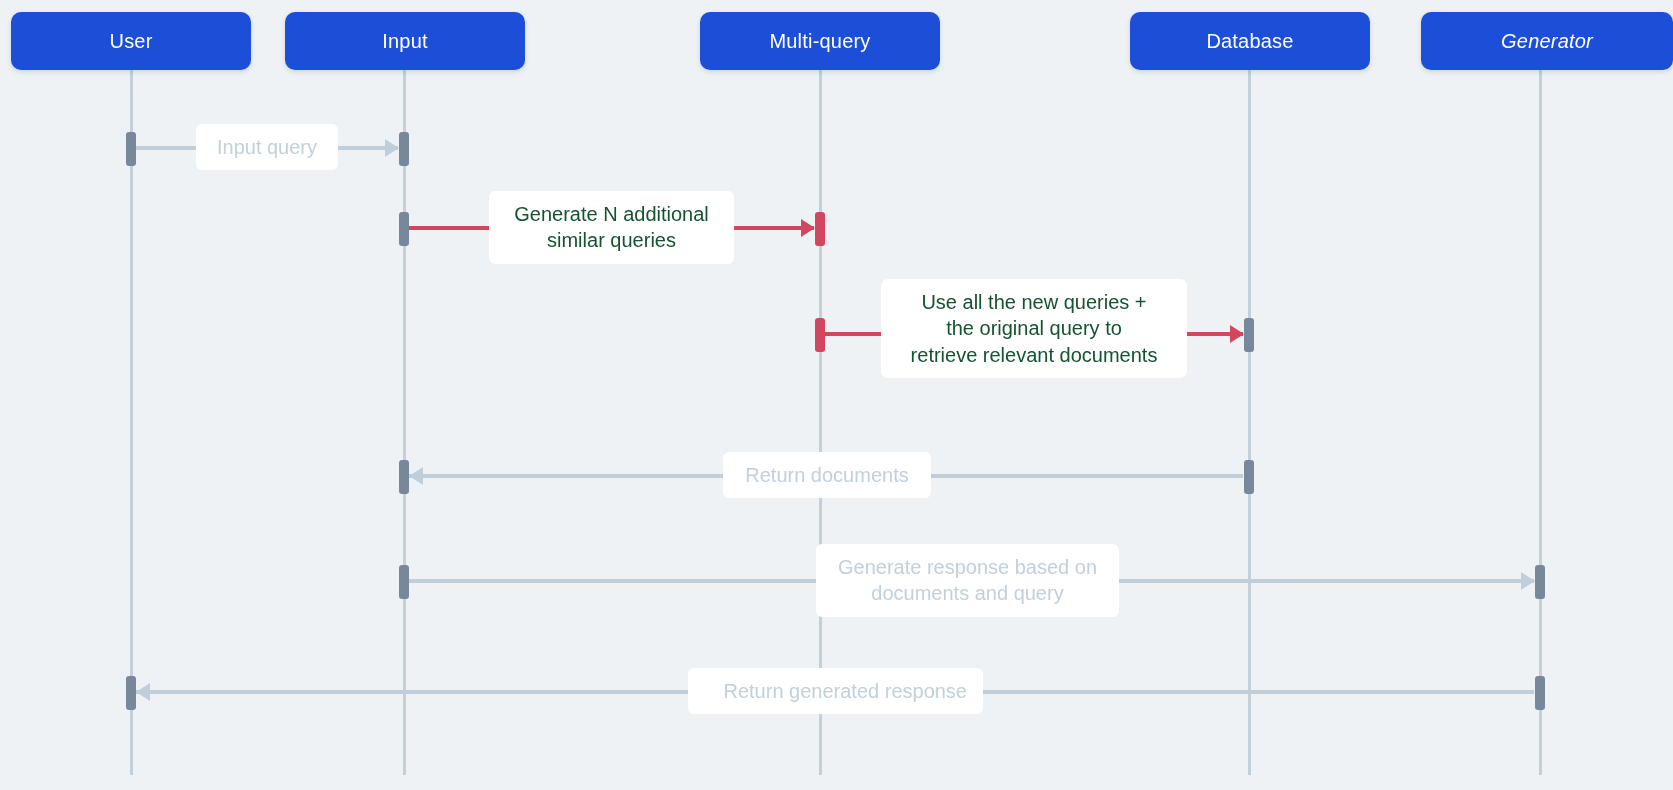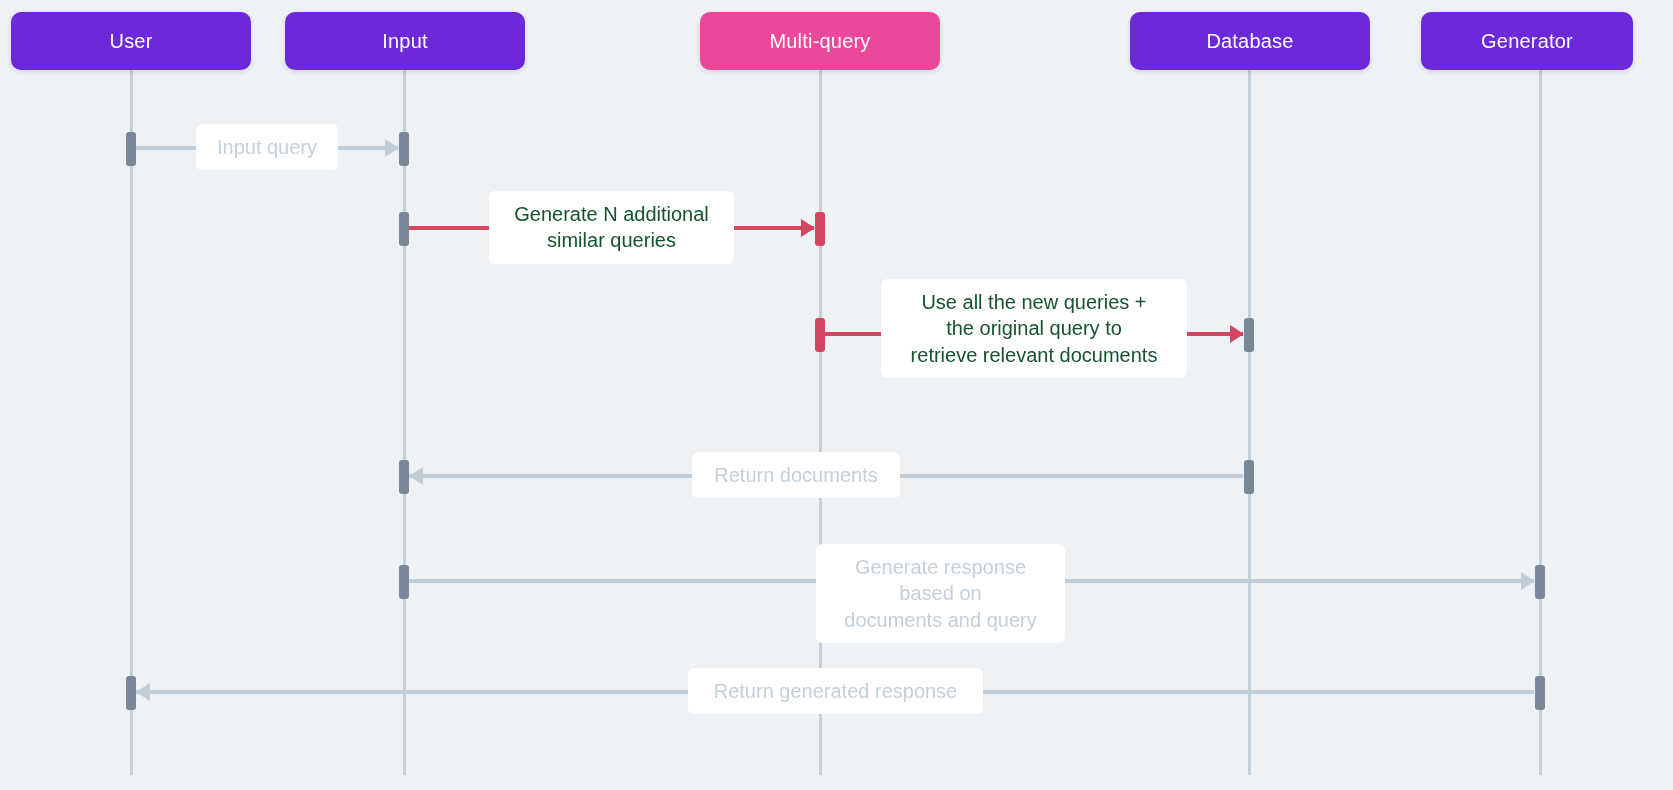--- a/index.html
+++ b/index.html
@@ -15,22 +15,22 @@
   .actor-box {
     position: absolute;
     height: 58px;
     border-radius: 10px;
     display: flex; align-items: center; justify-content: center;
     color: #ffffff;
     font-size: 20px;
     letter-spacing: .2px;
     box-shadow: 0 2px 5px rgba(80,100,120,.20);
   }
-  .actor-box.grey { background: #6d28d9; }
-  .actor-box.red  { background: #ec4899; }
+  .actor-box.grey { background: #1d4ed8; }
+  .actor-box.red  { background: #1d4ed8; }
 
   
   .lifeline {
     position: absolute;
     width: 3px;
     background: #c2d0da;
     top: 70px;
   }
 
   
@@ -126,42 +126,42 @@
   <div id="labels">
       <div class="msg-label faded" style="left: 196px; width: 142px; top: 124px;">
         <span>Input query</span>
       </div>
       <div class="msg-label strong" style="left: 489px; width: 245px; top: 191px;">
         <span>Generate N additional<br>similar queries</span>
       </div>
       <div class="msg-label strong" style="left: 881px; width: 306px; top: 279px; border-radius: 7px;">
         <span>Use all the new queries +<br>the original query to<br>retrieve relevant documents</span>
       </div>
-      <div class="msg-label faded" style="left: 692px; width: 208px; top: 452px;">
+      <div class="msg-label faded" style="left: 723px; width: 208px; top: 452px;">
         <span>Return documents</span>
       </div>
-      <div class="msg-label faded" style="left: 816px; width: 249px; top: 544px;">
+      <div class="msg-label faded" style="left: 816px; width: 303px; top: 544px;">
         <span>Generate response based on<br>documents and query</span>
       </div>
-      <div class="msg-label faded" style="left: 688px; width: 295px; top: 668px;">
+      <div class="msg-label faded" style="left: 688px; width: 295px; top: 668px; justify-content: flex-end;">
         <span>Return generated response</span>
       </div>
     </div>
 
   <div id="actors">
       <div class="actor-box grey" style="left: 11px; width: 240px; top: 12px;">
         <span>User</span>
       </div>
       <div class="actor-box grey" style="left: 285px; width: 240px; top: 12px;">
         <span>Input</span>
       </div>
       <div class="actor-box red" style="left: 700px; width: 240px; top: 12px;">
         <span>Multi-query</span>
       </div>
       <div class="actor-box grey" style="left: 1130px; width: 240px; top: 12px;">
         <span>Database</span>
       </div>
-      <div class="actor-box grey" style="left: 1421px; width: 212px; top: 12px;">
+      <div class="actor-box grey" style="left: 1421px; width: 252px; top: 12px; font-style: italic;">
         <span>Generator</span>
       </div>
     </div>
 
 </div>
 
 </body></html>

